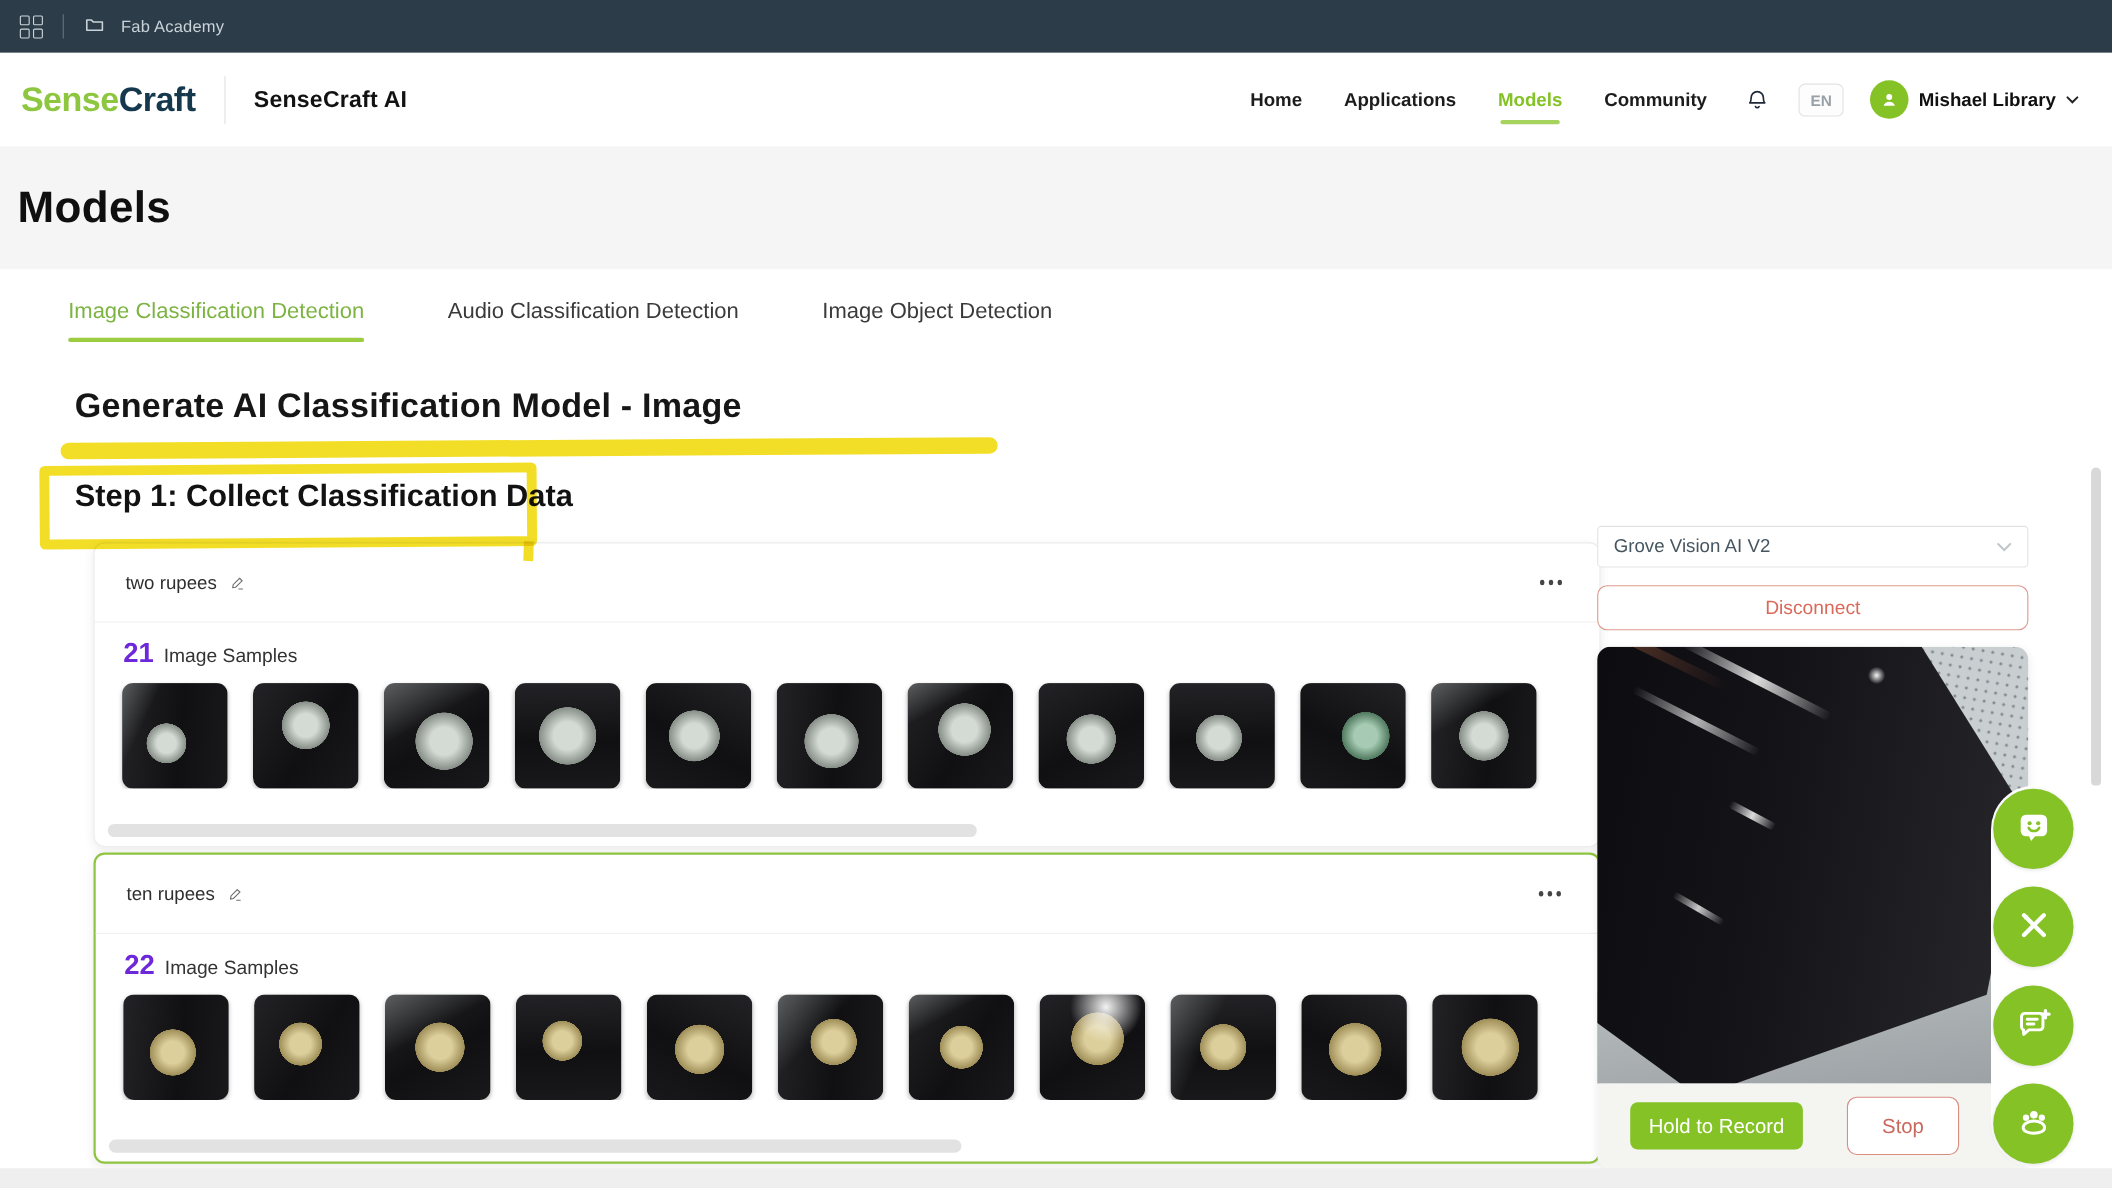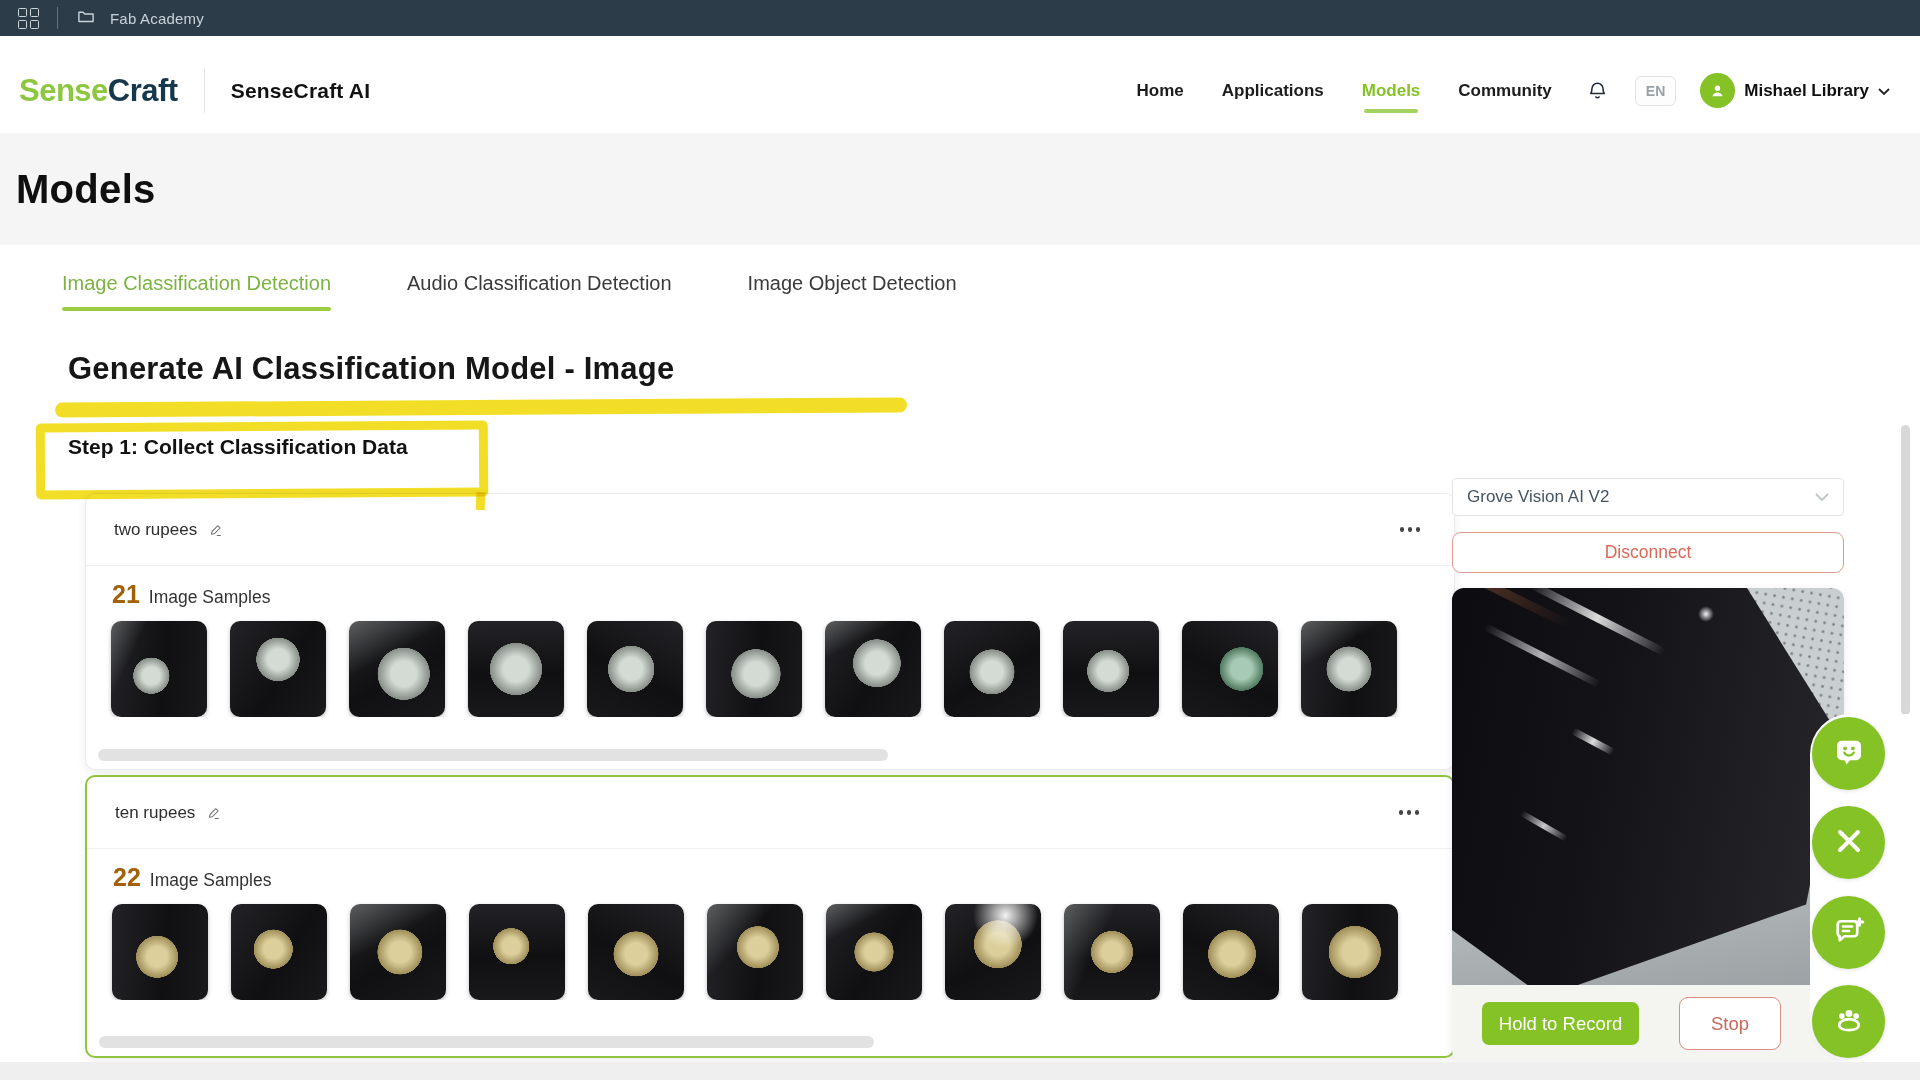--- a/index.html
+++ b/index.html
@@ -8,21 +8,21 @@
     --danger-border:#dd9a8e;
     --yellow:#f2dd1a;
     --topbar:#2c3d49;
   }
   *{margin:0;padding:0;box-sizing:border-box;}
   html,body{width:1920px;height:1080px;overflow:hidden;}
   body{font-family:"Liberation Sans","DejaVu Sans",sans-serif;background:#fff;position:relative;}
   .page{position:absolute;inset:0;width:1920px;height:1080px;}
 
   
-  .topbar{position:absolute;left:0;top:0;width:1920px;height:36px;background:var(--topbar);display:flex;align-items:center;padding-left:18px;gap:14px;}
+  .topbar{position:absolute;left:0;top:0;width:1920px;height:48px;background:var(--topbar);display:flex;align-items:center;padding-left:18px;gap:14px;}
   .grid-icon{display:grid;grid-template-columns:9px 9px;gap:3px;cursor:pointer;}
   .grid-icon span{width:9px;height:9px;border:1.8px solid #cfd6da;border-radius:1.5px;}
   .topbar-divider{width:1px;height:22px;background:rgba(255,255,255,.28);margin:0 4px;}
   .topbar-label{color:#c9d2d8;font-size:15px;letter-spacing:.2px;cursor:pointer;}
 
   
   .header{position:absolute;left:0;top:48px;width:1920px;height:85px;background:#fff;display:flex;align-items:center;padding:0 30px 0 19px;}
   .logo{font-size:31px;font-weight:700;letter-spacing:-.5px;cursor:pointer;white-space:nowrap;}
   .logo .lg-sense{color:#8dc63f;}
   .logo .lg-craft{color:#15384d;}
@@ -45,37 +45,37 @@
   .pill{border:none;background:#e6e6e6;color:#4b4b4b;font-family:inherit;font-size:17px;font-weight:600;padding:13px 27px;border-radius:8px;cursor:pointer;}
   .pill.active{background:var(--accent);color:#fff;}
 
   
   .content{position:absolute;left:0;top:245px;width:1920px;height:817px;background:#fff;}
   .tabs{position:absolute;left:62px;top:27px;display:flex;gap:76px;}
   .tab{font-size:20px;font-weight:500;color:#3a3a3a;cursor:pointer;position:relative;padding-bottom:16px;}
   .tab.active{color:#7cb342;}
   .tab.active::after{content:"";position:absolute;left:0;right:0;bottom:0;height:4px;background:#9ccc3f;border-radius:2px;}
   .gen-heading{position:absolute;left:68px;top:106px;font-size:31px;font-weight:800;color:#161616;letter-spacing:.2px;}
-  .step-title{position:absolute;left:68px;top:190px;font-size:21px;font-weight:700;color:#121212;}
+  .step-title{position:absolute;left:68px;top:190px;font-size:28px;font-weight:700;color:#121212;}
 
   .yellow-underline{position:absolute;left:55px;top:155px;width:852px;height:15px;background:var(--yellow);border-radius:8px;transform:rotate(-.35deg);mix-blend-mode:multiply;opacity:.95;pointer-events:none;z-index:5;}
   .yellow-box{position:absolute;left:36px;top:177px;width:452px;height:76px;border:9px solid var(--yellow);border-radius:5px;transform:rotate(-.4deg);mix-blend-mode:multiply;opacity:.95;pointer-events:none;z-index:5;}
   .yellow-tail{position:absolute;left:476px;top:247px;width:9px;height:18px;background:var(--yellow);mix-blend-mode:multiply;opacity:.95;transform:rotate(2deg);pointer-events:none;z-index:5;}
 
   
   .card{position:absolute;left:85px;width:1370px;background:#fff;border:1px solid #ececec;border-radius:10px;box-shadow:0 3px 10px rgba(0,0,0,.07);}
   .card.one{top:248px;height:277px;}
   .card.two{top:530px;height:283px;border:2px solid #8fc440;}
   .card-head{height:72px;display:flex;align-items:center;padding:0 28px;border-bottom:1px solid #f0f0f0;}
   .class-name{font-size:17px;color:#2e2e2e;}
   .edit-btn{background:none;border:none;cursor:pointer;margin-left:9px;display:flex;align-items:center;padding:2px;}
   .more-btn{margin-left:auto;display:flex;gap:3.5px;cursor:pointer;padding:6px;}
   .more-btn i{width:4.5px;height:4.5px;border-radius:50%;background:#454545;display:block;}
   .count-row{display:flex;align-items:baseline;gap:9px;padding:14px 0 0 26px;}
-  .count{font-size:25px;font-weight:700;color:#a16207;}
+  .count{font-size:25px;font-weight:700;color:#6d28d9;}
   .count-label{font-size:17.5px;font-weight:500;color:#333;}
   .thumbs{display:flex;gap:23px;padding:12px 0 0 25px;overflow:hidden;}
   .thumb{width:96px;height:96px;min-width:96px;border-radius:10px;cursor:pointer;box-shadow:0 2px 4px rgba(0,0,0,.25);}
   .hscroll{position:absolute;left:12px;height:12px;border-radius:6px;background:#e2e2e2;cursor:pointer;}
   .card.one .hscroll{bottom:8px;width:790px;}
   .card.two .hscroll{bottom:8px;width:775px;}
 
   
   .device-panel{position:absolute;left:1452px;top:478px;width:392px;}
   .device-select{position:absolute;left:0;top:0;width:392px;height:38px;border:1px solid #e3e3e3;border-radius:4px;background:#fff;display:flex;align-items:center;padding:0 14px;font-size:17px;color:#46555f;cursor:pointer;}

